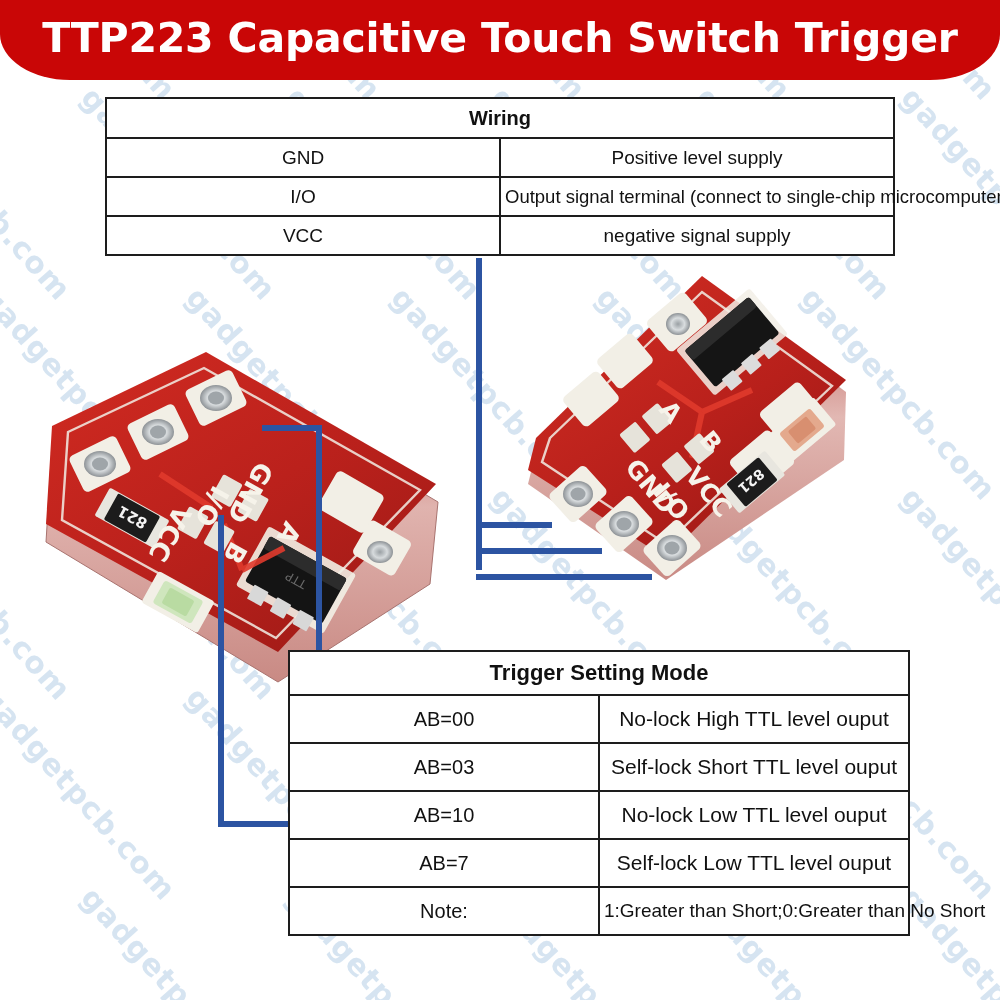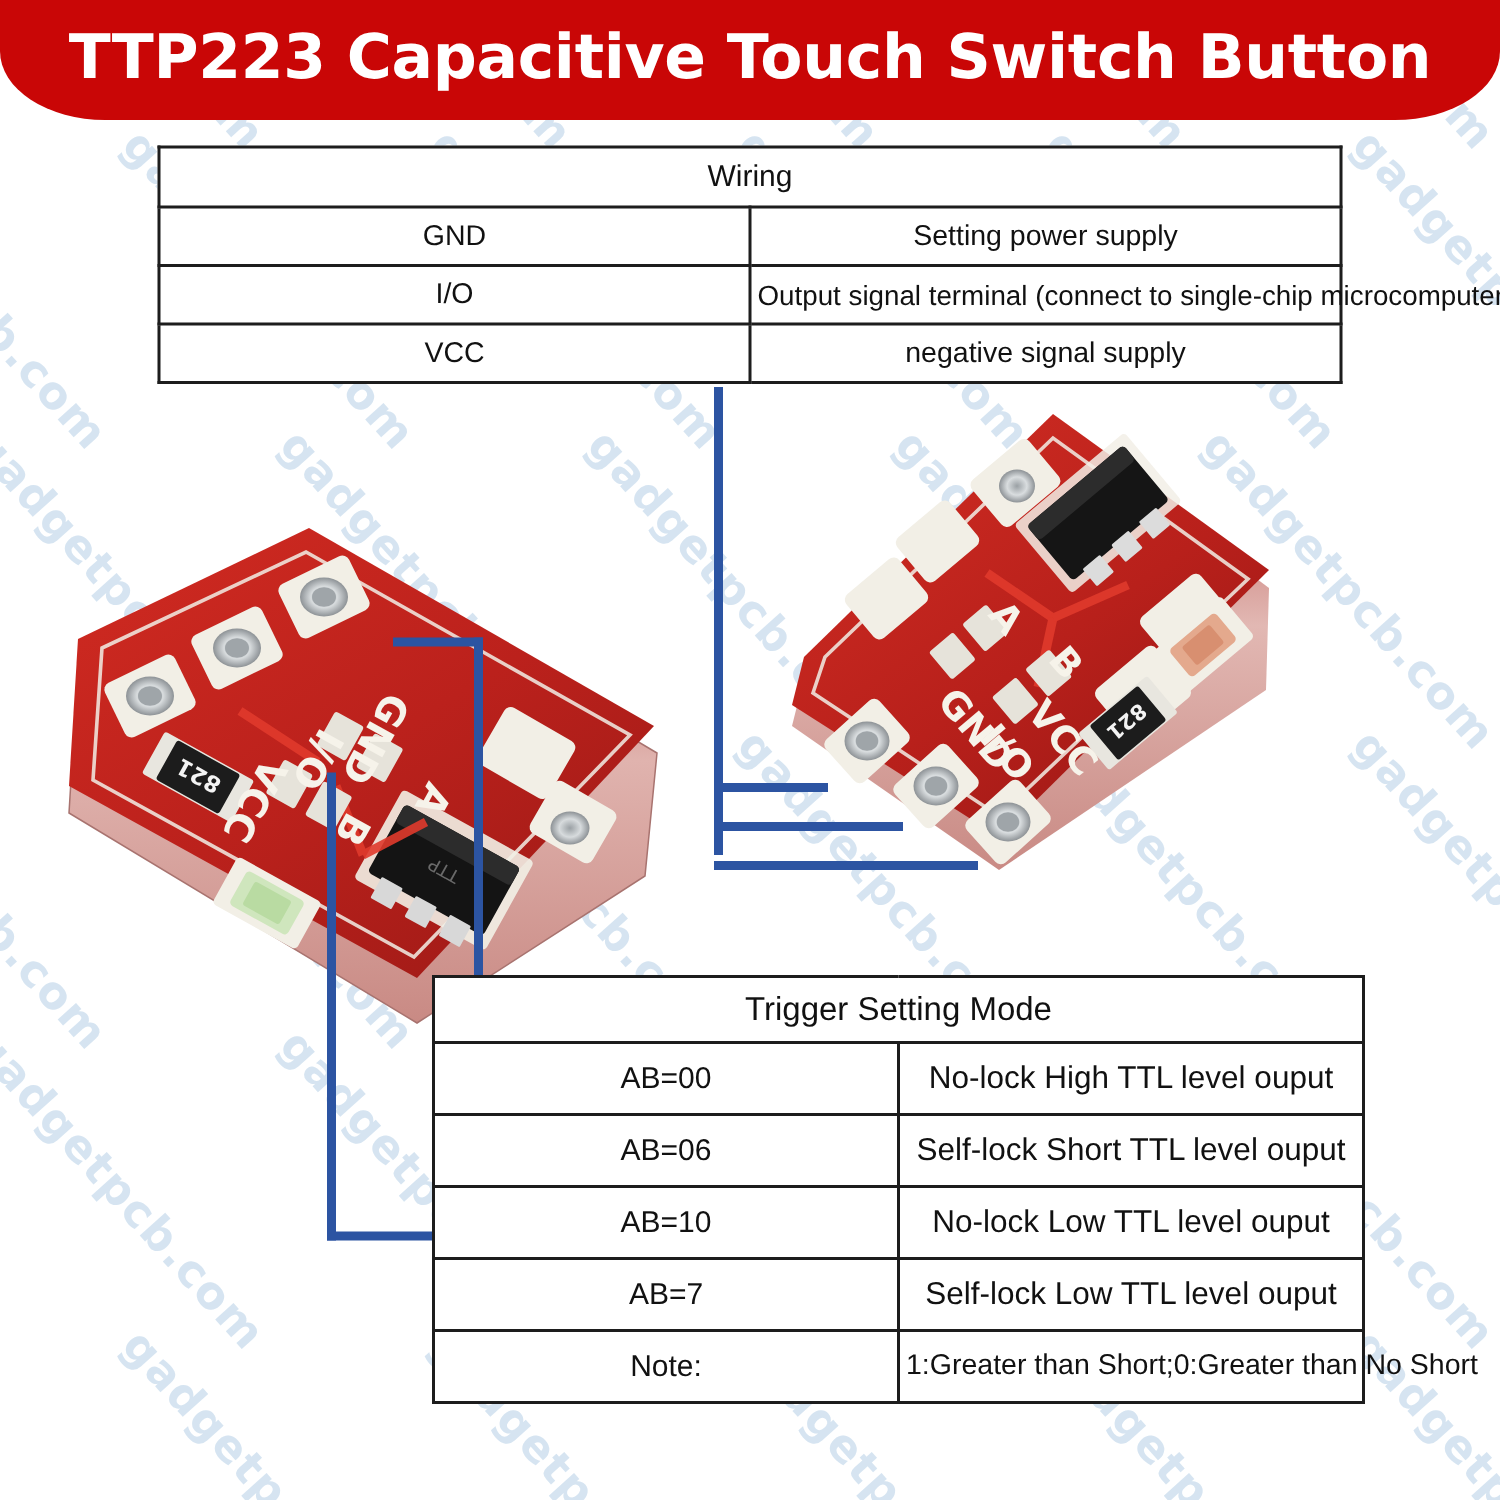--- a/index.html
+++ b/index.html
@@ -63,21 +63,21 @@
     font-family:"Liberation Sans", sans-serif;
     color:#111;
     text-align:center;
     vertical-align:middle;
     font-size:19px;
     font-weight:400;
     padding:2px 4px;
     white-space:nowrap;
   }
   .info-table th{
-    font-weight:400;
+    font-weight:700;
     font-size:20px;
   }
 
   
   #wiring-table{ left:105px; top:97px; width:790px; }
   #wiring-table .lbl{ width:64px; }
   #wiring-table tr.hdr th{ height:40px; }
   #wiring-table tbody td{ height:39px; }
   #wiring-table td.desc{ font-size:19px; }
   #wiring-table td.desc.long{ font-size:18.5px; }
@@ -367,33 +367,33 @@
   <div class="ln" style="left:476px; top:574px; width:176px; height:6px;"></div>
 
   <div class="ln" style="left:262px; top:425px; width:60px; height:6px;"></div>
   <div class="ln" style="left:316px; top:425px; width:6px; height:238px;"></div>
 
   <div class="ln" style="left:218px; top:515px; width:6px; height:312px;"></div>
   <div class="ln" style="left:218px; top:821px; width:72px; height:6px;"></div>
 </div>
 
 <div id="header-banner">
-  <div id="page-title">TTP223 Capacitive Touch Switch Button</div>
+  <div id="page-title">TTP223 Capacitive Touch Switch Trigger</div>
 </div>
 
 <table class="info-table" id="wiring-table">
   <tbody>
       <tr class="hdr">
     <th colspan="2">Wiring</th>
   </tr>
   </tbody>
     <tbody>
     <tr>
       <td class="lbl">GND</td>
-      <td class="desc">Setting power supply</td>
+      <td class="desc">Positive level supply</td>
     </tr>
     <tr>
       <td class="lbl">I/O</td>
       <td class="desc long">Output signal terminal (connect to single-chip microcomputer/relay module)</td>
     </tr>
     <tr>
       <td class="lbl">VCC</td>
       <td class="desc">negative signal supply</td>
     </tr>
   </tbody>
@@ -404,21 +404,21 @@
       <tr class="hdr">
     <th colspan="2">Trigger Setting Mode</th>
   </tr>
   </tbody>
     <tbody>
     <tr>
       <td class="lbl">AB=00</td>
       <td>No-lock High TTL level ouput</td>
     </tr>
     <tr>
-      <td class="lbl">AB=06</td>
+      <td class="lbl">AB=03</td>
       <td>Self-lock Short TTL level ouput</td>
     </tr>
     <tr>
       <td class="lbl">AB=10</td>
       <td>No-lock Low TTL level ouput</td>
     </tr>
     <tr>
       <td class="lbl">AB=7</td>
       <td>Self-lock Low TTL level ouput</td>
     </tr>

